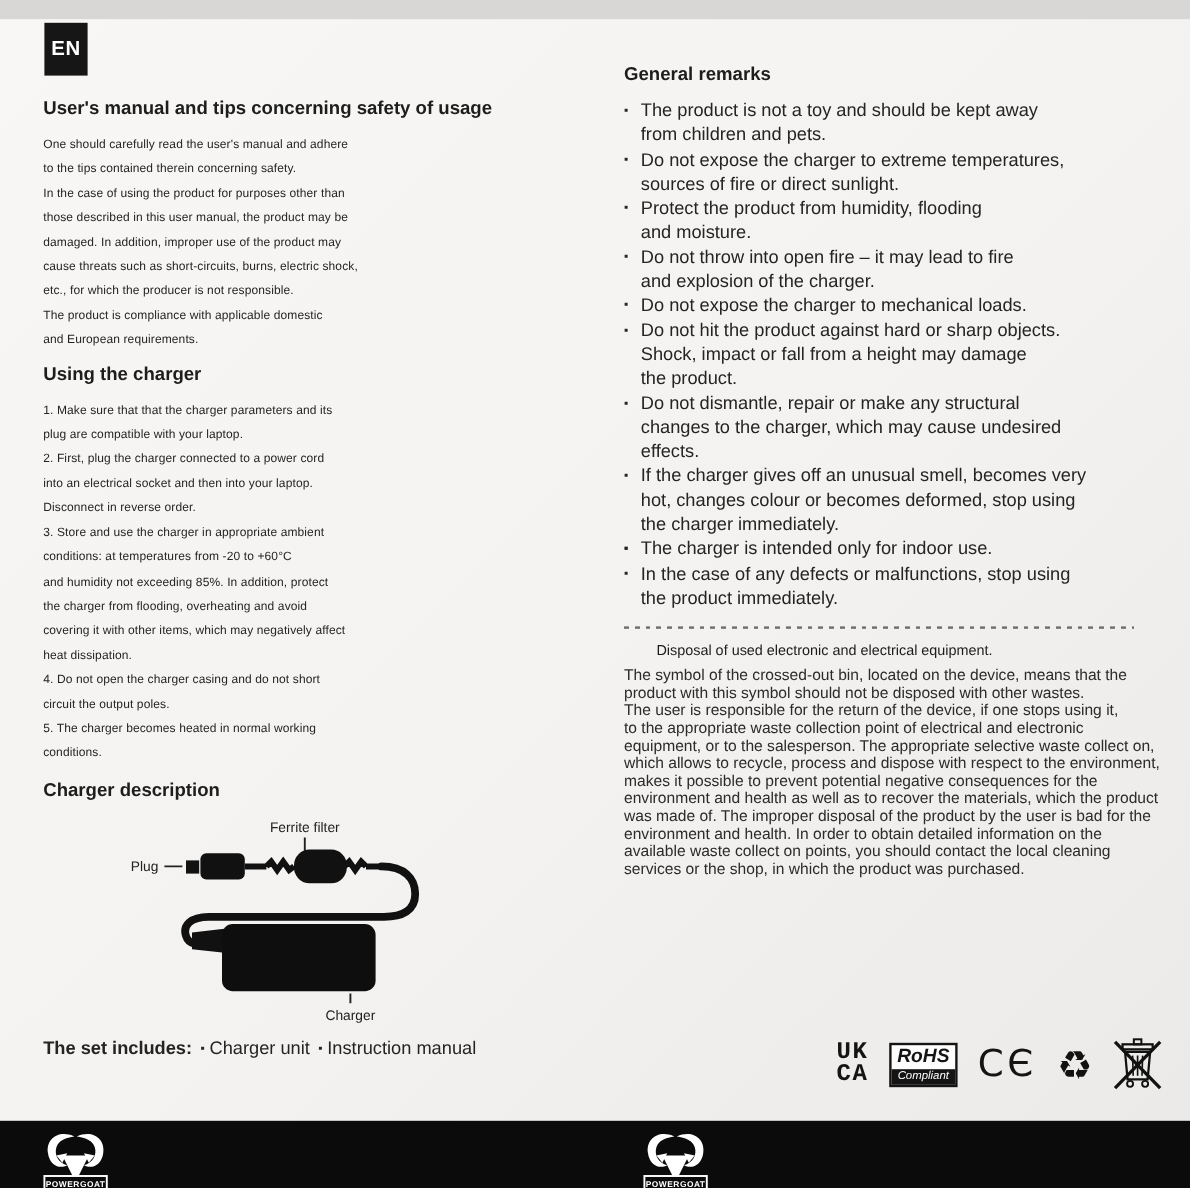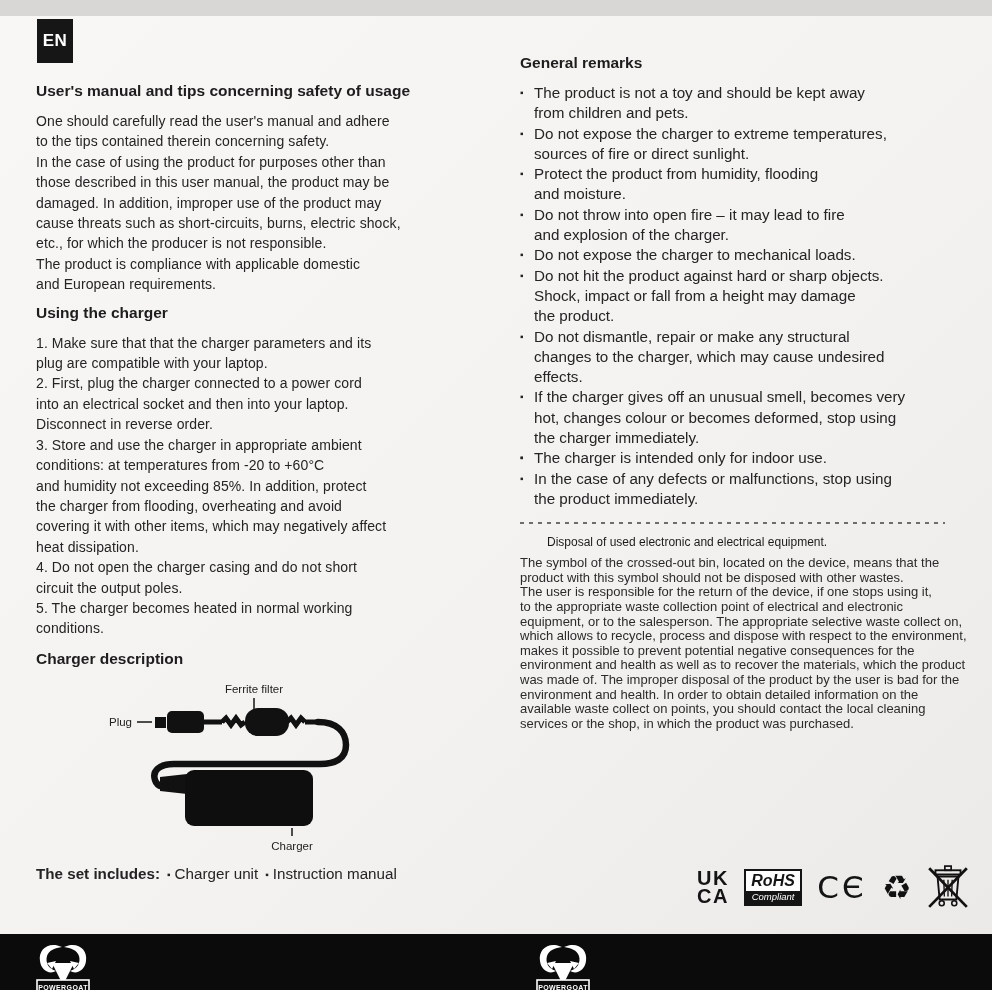--- a/index.html
+++ b/index.html
@@ -9,41 +9,41 @@
     font-family:"Liberation Sans",sans-serif;color:#242424;overflow:hidden;
   }
   .en-badge{
     position:absolute;left:37px;top:3px;width:36px;height:44px;background:#161616;
     color:#fff;font-weight:bold;font-size:17px;display:flex;align-items:center;justify-content:center;
     letter-spacing:.5px;
   }
   .col-left{position:absolute;left:36px;top:66px;width:462px;}
   .col-right{position:absolute;left:520px;top:38px;width:448px;}
   h2{font-size:15.5px;font-weight:bold;margin:0 0 11px;color:#1d1d1d;}
-  .body-text{font-size:14px;line-height:20.4px;white-space:pre-line;margin:0 0 9px;letter-spacing:.1px;}
+  .body-text{font-size:10px;line-height:20.4px;white-space:pre-line;margin:0 0 9px;letter-spacing:.1px;}
   .steps{margin-bottom:0;}
   .gr-list{list-style:none;margin:0;padding:0;font-size:15.2px;line-height:20.3px;}
   .gr-list li{position:relative;padding-left:14px;white-space:pre-line;}
   .gr-list .marker{position:absolute;left:0;top:0;font-size:10px;line-height:20.3px;}
   .dashed-divider{
     height:2px;margin:13px 0 11px;width:425px;
     background:repeating-linear-gradient(90deg,#6d6d6d 0 4px,transparent 4px 9px);
   }
   .disposal-h{font-size:12px;font-weight:normal;margin:0 0 7px;color:#1b1b1b;padding-left:27px;}
   .small-text{font-size:13px;line-height:14.6px;white-space:pre-line;margin:0;color:#2b2b2b;}
   
   .diagram{position:relative;width:410px;height:176px;margin:2px 0 10px 20px;}
   .diagram svg text{font-family:"Liberation Sans",sans-serif;font-size:11.5px;fill:#222;}
   
   .set-line{font-size:15.2px;margin:8px 0 0;}
   .set-line b{font-weight:bold;}
   .sq{font-size:10px;vertical-align:1px;padding:0 4px 0 7px;}
   
   .cert-row{position:absolute;left:697px;top:845px;width:272px;height:52px;display:flex;align-items:center;justify-content:space-between;}
-  .ukca{font-family:Liberation Sans, sans-serif;font-weight:800;font-size:20px;line-height:18px;letter-spacing:1.5px;color:#141414;text-align:center;}
+  .ukca{font-family:Liberation Mono, monospace;font-weight:800;font-size:20px;line-height:18px;letter-spacing:1.5px;color:#141414;text-align:center;}
   .rohs{border:2px solid #141414;text-align:center;background:#fdfdfd;font-style:italic;}
   .rohs-top{font-weight:bold;font-size:16px;padding:0 5px;color:#141414;line-height:20px;}
   .rohs-bottom{background:#141414;color:#fff;font-size:9.5px;padding:1px 4px 2px;line-height:10px;}
   .ce{font-family:"DejaVu Sans","Liberation Sans",sans-serif;font-size:31px;letter-spacing:3px;color:#141414;font-weight:400;}
   .recycle{font-family:"DejaVu Sans","Liberation Sans",sans-serif;font-size:33px;color:#111;line-height:33px;}
   
   .footer-bar{position:absolute;left:0;bottom:0;width:992px;height:72px;background:#0b0b0b;}
   .logo{position:absolute;top:6px;width:60px;height:62px;}
   .logo-1{left:33px;}
   .logo-2{left:533px;}

